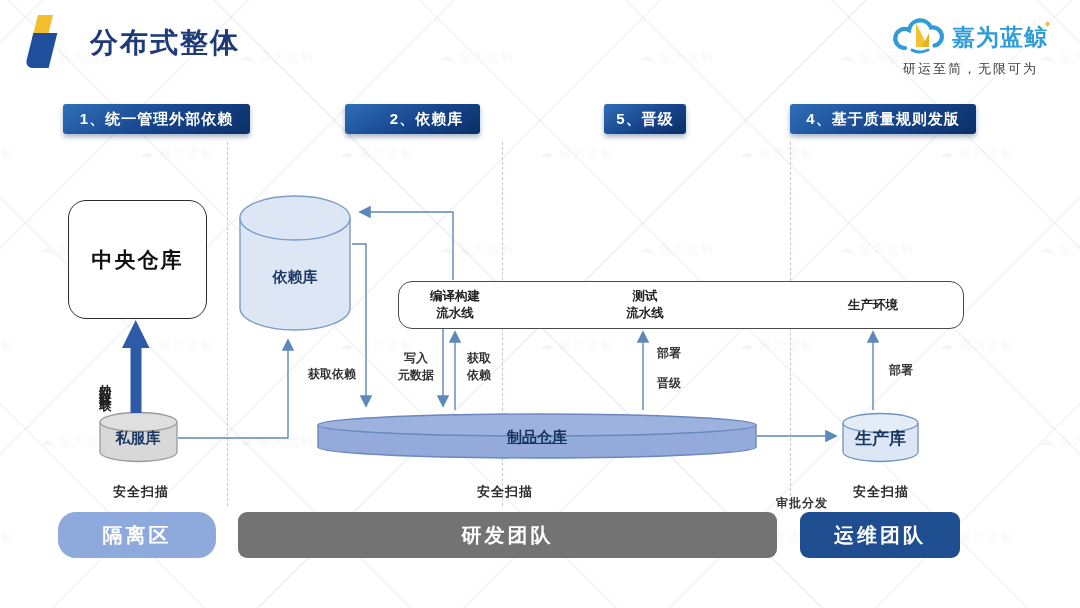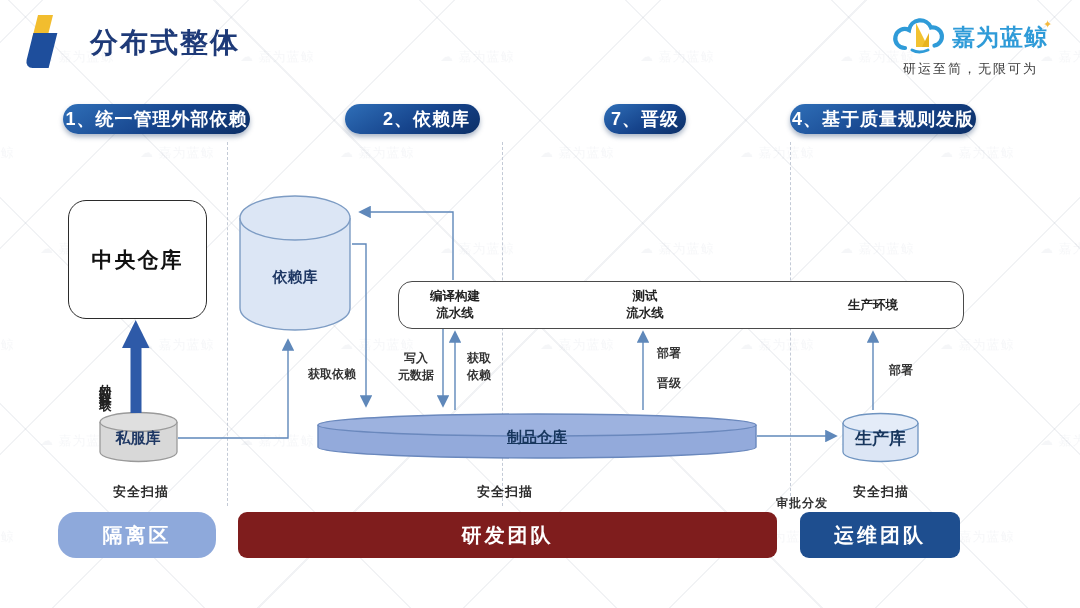--- a/index.html
+++ b/index.html
@@ -17,45 +17,45 @@
   .logo-ic{position:absolute;left:26px;top:12px;width:44px;height:58px;}
   .logo-ic .y{position:absolute;left:9px;top:3px;width:15px;height:24px;background:#f2bd2e;transform:skewX(-14deg);}
   .logo-ic .b{position:absolute;left:3px;top:21px;width:24px;height:35px;background:#1e4e9c;transform:skewX(-14deg);border-bottom-left-radius:8px;}
   .page-title{position:absolute;left:90px;top:24px;font-size:28px;font-weight:800;color:#1e3a78;letter-spacing:2px;}
   .brand-name{position:absolute;left:952px;top:22px;font-size:23px;font-weight:800;color:#2f9bd8;letter-spacing:1px;}
   .brand-star{position:absolute;left:1043px;top:18px;font-size:11px;color:#f5b93f;}
   .brand-tagline{position:absolute;left:903px;top:60px;font-size:13px;color:#3c3c3c;letter-spacing:2px;}
   .brand-cloud{position:absolute;left:888px;top:16px;}
 
   
-  .pill{position:absolute;top:104px;height:30px;border-radius:15px;
+  .pill{position:absolute;top:104px;height:30px;border-radius:3px;
     background:linear-gradient(150deg,#2f6fb8 0%,#16448c 55%,#0c2f66 100%);
     box-shadow:0 3px 5px rgba(15,45,95,.35);
-    color:#fff;font-size:18px;font-weight:700;letter-spacing:1px;
+    color:#fff;font-size:15px;font-weight:700;letter-spacing:1px;
     display:flex;align-items:center;justify-content:center;}
 
   .sep{position:absolute;top:142px;height:364px;width:0;border-left:1px dashed #c3cad6;}
 
   
   .central-box{position:absolute;left:68px;top:200px;width:137px;height:117px;background:#fff;
     border:1.6px solid #2b2b2b;border-radius:18px;display:flex;align-items:center;justify-content:center;
     font-size:21px;font-weight:800;color:#111;letter-spacing:2px;}
   .pipeline-box{position:absolute;left:398px;top:281px;width:564px;height:46px;background:#fff;
     border:1.5px solid #4a4a4a;border-radius:14px;}
   .pipe-label{position:absolute;font-size:12.5px;color:#222;text-align:center;line-height:1.35;font-weight:600;}
 
   .node-label{position:absolute;text-align:center;color:#1f3864;font-weight:800;}
   .edge-label{position:absolute;font-size:12px;color:#333;text-align:center;line-height:1.45;font-weight:600;}
   .vtext{writing-mode:vertical-rl;text-orientation:upright;letter-spacing:3px;}
   .scan-label{position:absolute;width:60px;text-align:center;font-size:13px;color:#2b2b2b;font-weight:600;letter-spacing:1px;}
 
   .team{position:absolute;top:512px;height:46px;border-radius:9px;display:flex;align-items:center;justify-content:center;
     color:#fff;font-size:20px;font-weight:800;letter-spacing:3px;}
   .team.light{background:#8ea9db;}
-  .team.mid{background:#7f1d1d;}
+  .team.mid{background:#737373;}
   .team.dark{background:#1e4e8f;}
 
   svg.layer{position:absolute;left:0;top:0;}
 </style>
 </head>
 <body>
 
 <div class="canvas">
 
   <div class="wm-mesh"></div>
@@ -111,21 +111,21 @@
       <polygon points="41,31 41,17 34,31" fill="#e8b31f"></polygon>
       <path d="M24 34 Q31 38 40 34" fill="none" stroke="#2f9bd8" stroke-width="3" stroke-linecap="round"></path>
     </svg>
   </span>
   <div class="brand-name">嘉为蓝鲸</div>
   <div class="brand-star">✦</div>
   <div class="brand-tagline">研运至简，无限可为</div>
 
   <div class="pill" style="left:63px;width:187px;">1、统一管理外部依赖</div>
   <div class="pill" style="left:345px;width:107px;padding-left:28px;">2、依赖库</div>
-  <div class="pill" style="left:604px;width:82px;">7、晋级</div>
+  <div class="pill" style="left:604px;width:82px;">5、晋级</div>
   <div class="pill" style="left:790px;width:186px;">4、基于质量规则发版</div>
 
   <div class="sep" style="left:227px;"></div>
   <div class="sep" style="left:502px;"></div>
   <div class="sep" style="left:790px;"></div>
 
   <svg class="layer" width="1080" height="608" viewBox="0 0 1080 608">
     <defs>
       <marker id="arr" markerWidth="9" markerHeight="9" refX="7" refY="4.5" orient="auto">
         <path d="M0,0 L9,4.5 L0,9 Z" fill="#5f88ba"></path>

